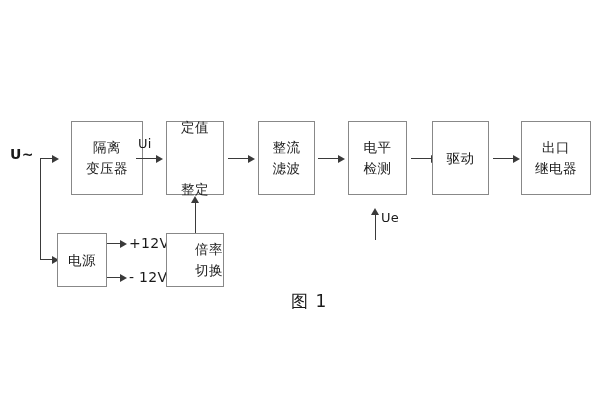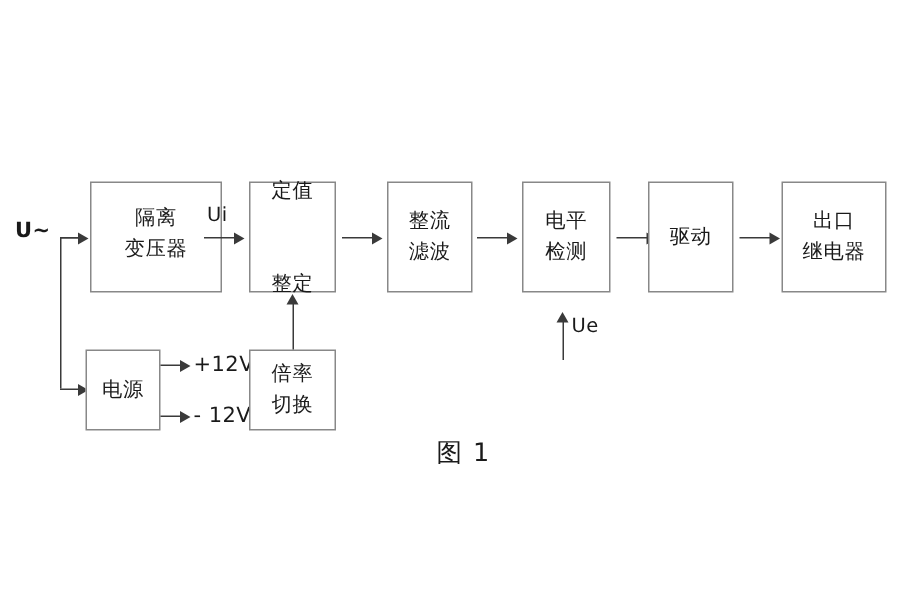--- a/index.html
+++ b/index.html
@@ -95,21 +95,21 @@
   <div class="hline" style="left:40px; top:158px; width:14px;"></div>
 
   <div class="vline" style="left:40px; top:158px; height:101px;"></div>
 
   <div class="hline" style="left:40px; top:158px; width:14px;"></div>
   <div class="arrow-r" style="left:52px; top:154.5px;"></div>
 
   <div class="hline" style="left:40px; top:259px; width:14px;"></div>
   <div class="arrow-r" style="left:52px; top:255.5px;"></div>
 
-  <div class="box" style="left:60px; top:121px; width:88px; height:74px;font-family:Liberation Mono, monospace;">
+  <div class="box" style="left:71px; top:121px; width:72px; height:74px;">
     <div class="line">隔离</div>
     <div class="line">变压器</div>
   </div>
 
   <div class="label" style="left:138px; top:136px;">Ui</div>
   <div class="hline" style="left:136px; top:158px; width:22px;"></div>
   <div class="arrow-r" style="left:156px; top:154.5px;"></div>
 
   <div class="box" style="left:166px; top:121px; width:58px; height:74px;gap:41px;">
     <div class="line">定值</div>
@@ -153,21 +153,21 @@
   </div>
 
   <div class="hline" style="left:107px; top:243px; width:16px;"></div>
   <div class="arrow-r" style="left:120px; top:239.5px;"></div>
   <div class="label rail" style="left:129px; top:235px;">+12V</div>
 
   <div class="hline" style="left:107px; top:277px; width:16px;"></div>
   <div class="arrow-r" style="left:120px; top:273.5px;"></div>
   <div class="label rail" style="left:129px; top:269px;">- 12V</div>
 
-  <div class="box" style="left:166px; top:233px; width:58px; height:54px;">
+  <div class="box" style="left:166px; top:233px; width:58px; height:54px;align-items:flex-end;">
     <div class="line">倍率</div>
     <div class="line">切换</div>
   </div>
 
   <div class="vline" style="left:194.5px; top:201px; height:32px;"></div>
   <div class="arrow-u" style="left:191px; top:196px;"></div>
 
 
   <div class="vline" style="left:374.5px; top:213px; height:27px;"></div>
   <div class="arrow-u" style="left:371px; top:208px;"></div>

